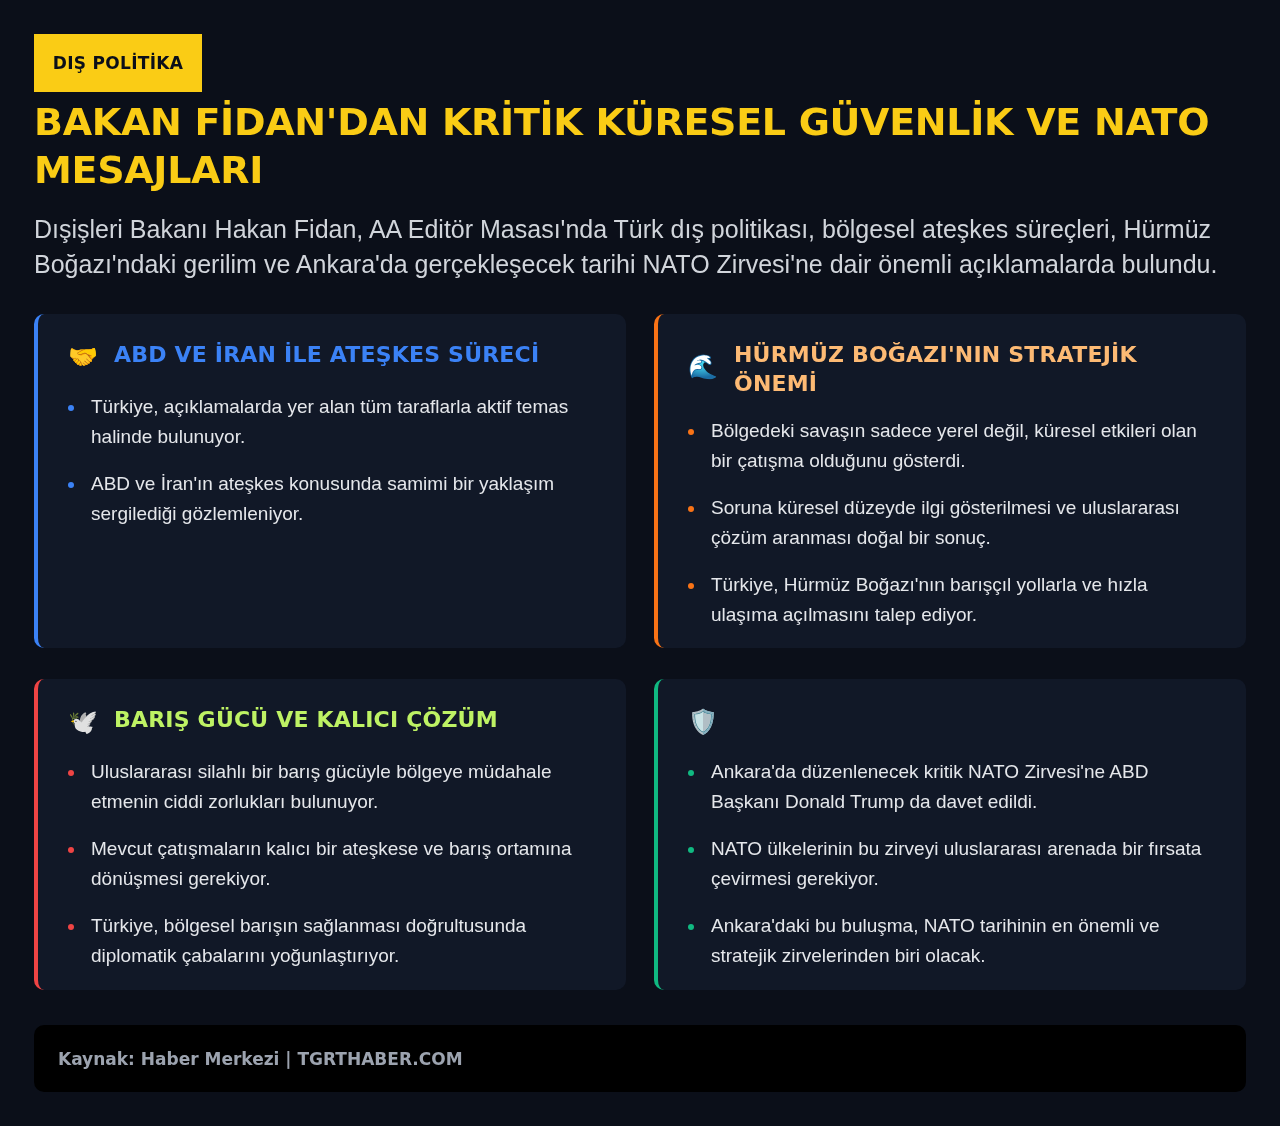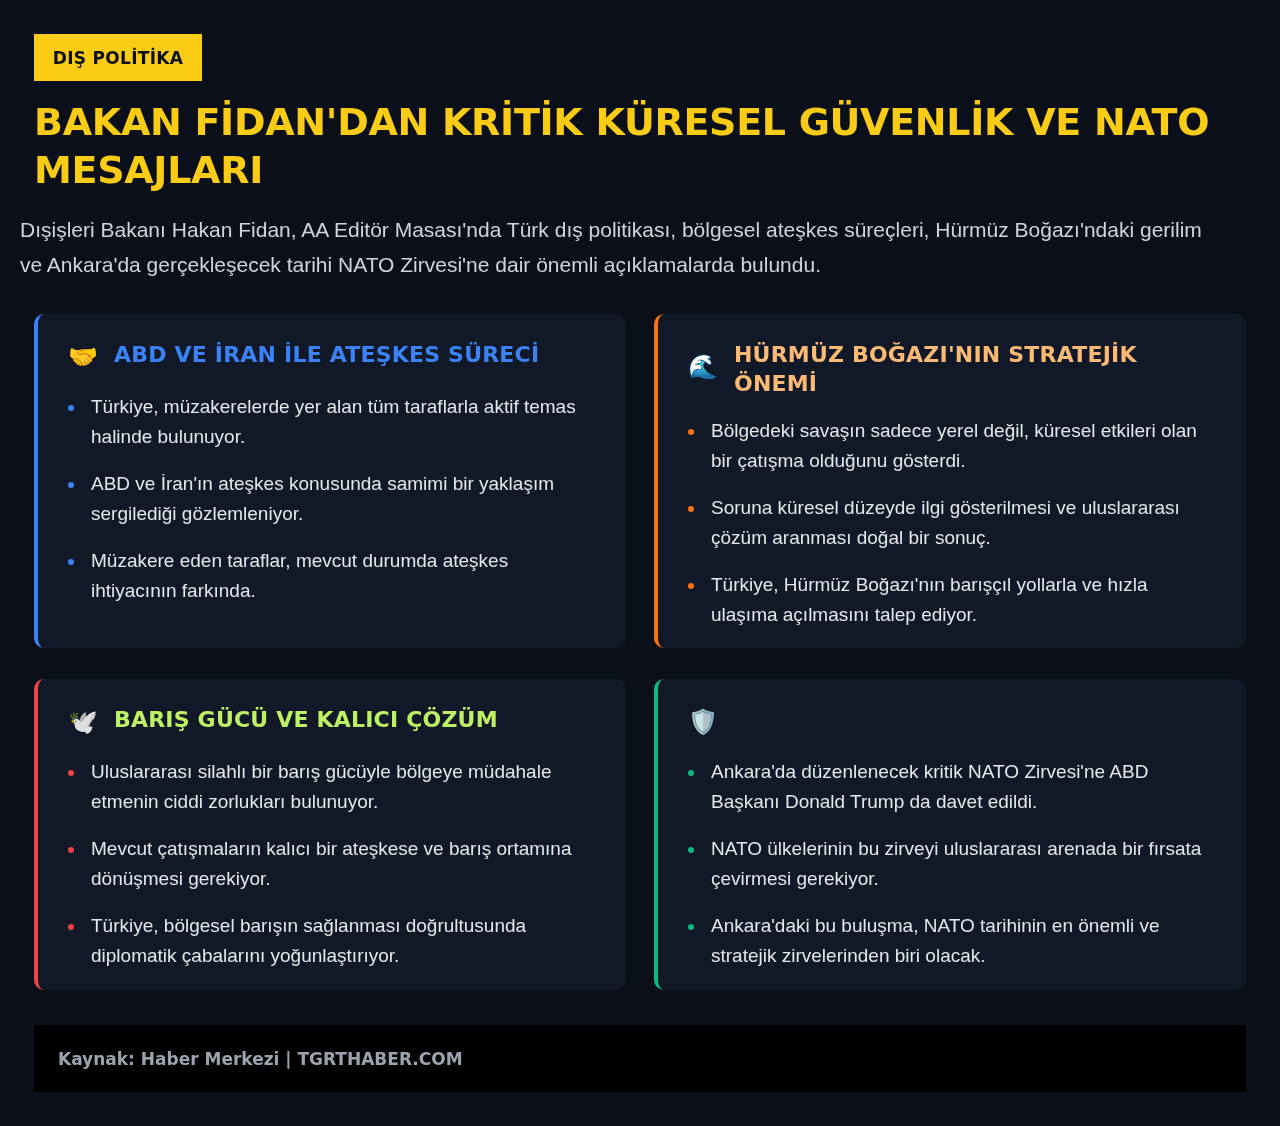--- a/index.html
+++ b/index.html
@@ -1,45 +1,44 @@
 <!DOCTYPE html>
 <html><head>
 <meta charset="utf-8">
 <style>
   * { box-sizing: border-box; margin: 0; padding: 0; }
   html, body { width: 1280px; height: 1126px; background: #0b0f19; overflow: hidden; }
   body { font-family: "DejaVu Sans", sans-serif; color: #e5e7eb; position: relative; }
-  .badge { position: absolute; left: 34px; top: 34px; width: 168px; height: 47px; background: #facc15; color: #0b0f19; font-weight: bold; font-size: 17px; display: flex; align-items: center; justify-content: center; letter-spacing: 0.3px; }
+  .badge { position: absolute; left: 34px; top: 34px; width: 168px; height: 58px; background: #facc15; color: #0b0f19; font-weight: bold; font-size: 17px; display: flex; align-items: center; justify-content: center; letter-spacing: 0.3px; }
   .title { position: absolute; left: 34px; top: 98px; width: 1180px; color: #facc15; font-weight: bold; font-size: 38px; line-height: 48px; letter-spacing: -0.3px; }
-  .lead { position: absolute; left: 20px; top: 212px; width: 1200px; color: #d1d5db; font-family: "Liberation Sans", sans-serif; font-size: 21px; line-height: 35px; }
+  .lead { position: absolute; left: 34px; top: 212px; width: 1200px; color: #d1d5db; font-family: "Liberation Sans", sans-serif; font-size: 25px; line-height: 35px; }
   .card { position: absolute; width: 592px; background: #111827; border-radius: 10px; border-left: 4px solid; padding: 26px 30px 0 28px; }
   .card-head { display: flex; align-items: flex-start; gap: 14px; margin-bottom: 18px; }
   .card-icon { width: 34px; height: 34px; flex: none; display: flex; align-items: center; justify-content: center; font-size: 24px; margin-top: 0px; }
   .card-title { font-weight: bold; font-size: 22px; line-height: 29px; letter-spacing: 0.2px; }
   .card ul { list-style: none; }
   .card li { position: relative; padding-left: 25px; font-family: "Liberation Sans", sans-serif; font-size: 19px; line-height: 30px; color: #e5e7eb; margin-bottom: 17px; }
   .card li::before { content: ""; position: absolute; left: 2px; top: 13px; width: 6px; height: 6px; border-radius: 50%; background: var(--accent); }
-  .footer { position: absolute; left: 34px; top: 1025px; width: 1212px; height: 67px; background: #000; border-radius: 0; display: flex; align-items: center; padding-left: 24px; color: #9ca3af; font-weight: bold; font-size: 17px; }
+  .footer { position: absolute; left: 34px; top: 1025px; width: 1212px; height: 67px; background: #000; border-radius: 10px; display: flex; align-items: center; padding-left: 24px; color: #9ca3af; font-weight: bold; font-size: 17px; }
 </style>
 </head>
 <body>
 
 <div class="badge">DIŞ POLİTİKA</div>
 <h1 class="title">BAKAN FİDAN'DAN KRİTİK KÜRESEL GÜVENLİK VE NATO MESAJLARI</h1>
 <p class="lead">Dışişleri Bakanı Hakan Fidan, AA Editör Masası'nda Türk dış politikası, bölgesel ateşkes süreçleri, Hürmüz Boğazı'ndaki gerilim ve Ankara'da gerçekleşecek tarihi NATO Zirvesi'ne dair önemli açıklamalarda bulundu.</p>
 
 <div class="card" style="left:34px; top:314px; height:334px; border-color:#3b82f6; --accent:#3b82f6;">
   <div class="card-head">
     <span class="card-icon">🤝</span>
     <h2 class="card-title" style="color:#3b82f6;">ABD VE İRAN İLE ATEŞKES SÜRECİ</h2>
   </div>
   <ul>
-    <li>Türkiye, müzakerelerde yer alan tüm taraflarla aktif temas halinde bulunuyor.</li>
+    <li>Türkiye, açıklamalarda yer alan tüm taraflarla aktif temas halinde bulunuyor.</li>
     <li>ABD ve İran'ın ateşkes konusunda samimi bir yaklaşım sergilediği gözlemleniyor.</li>
-    <li>Müzakere eden taraflar, mevcut durumda ateşkes ihtiyacının farkında.</li>
   </ul>
 </div>
 
 <div class="card" style="left:654px; top:314px; height:334px; border-color:#f97316; --accent:#f97316;">
   <div class="card-head">
     <span class="card-icon" style="margin-top:10px;">🌊</span>
     <h2 class="card-title" style="color:#fdba74;">HÜRMÜZ BOĞAZI'NIN STRATEJİK ÖNEMİ</h2>
   </div>
   <ul>
     <li>Bölgedeki savaşın sadece yerel değil, küresel etkileri olan bir çatışma olduğunu gösterdi.</li>

